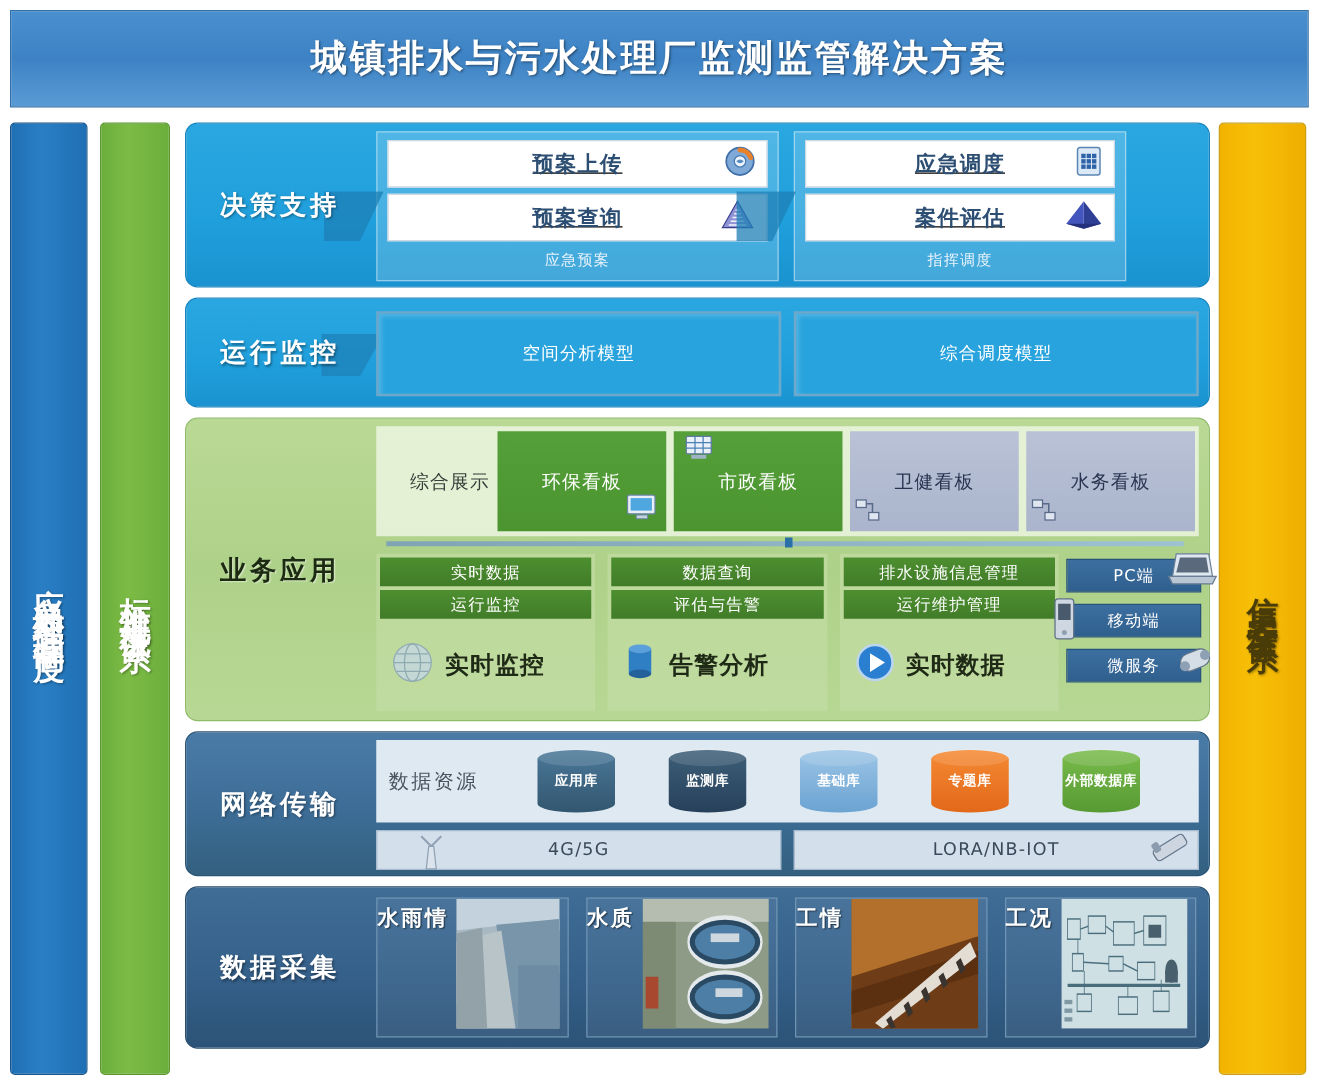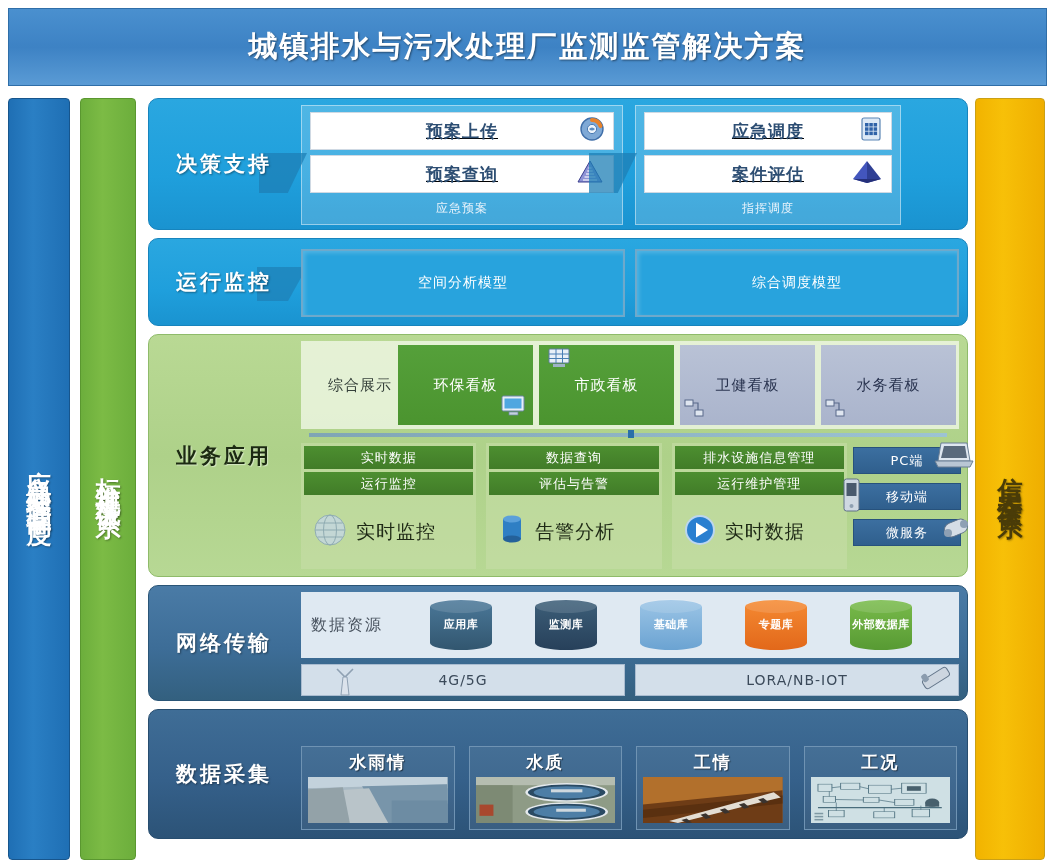--- a/index.html
+++ b/index.html
@@ -122,21 +122,21 @@
     background: linear-gradient(90deg,#7fa5b5,#9dc3d3); }
   .biz-divider::after { content:''; position:absolute; left:50%; top:-3px; width:6px; height:8px; background:#2a6fa8; }
   .biz-cols { position: absolute; left: 152px; top: 108px; right: 120px; height: 126px; display: flex; gap: 10px; }
   .biz-col { flex: 1; background: rgba(200,223,170,.55); padding: 3px; display: flex; flex-direction: column; }
   .biz-chip {
     height: 23px; background: linear-gradient(#4d8f30,#417c28); color: #ffffff;
     display: flex; align-items: center; justify-content: center;
     font-size: 13px; margin-bottom: 3px; letter-spacing: 1px;
   }
   .biz-bottom { flex: 1; display: flex; align-items: center; gap: 6px; padding-left: 6px; position: relative; }
-  .biz-bottom .bl { font-size: 19px; font-weight: normal; color: #1f2a16; letter-spacing: 1px; }
+  .biz-bottom .bl { font-size: 19px; font-weight: bold; color: #1f2a16; letter-spacing: 1px; }
   .devices { position: absolute; right: 6px; top: 112px; width: 108px; }
   .device {
     position: relative; height: 27px; margin-bottom: 9px;
     background: linear-gradient(#3c6fa0,#2f5f8d); border: 1px solid #27527c;
     display: flex; align-items: center; justify-content: center;
     color: #ffffff; font-size: 13px; letter-spacing: 1px;
   }
 
   
   .band-net {
@@ -163,21 +163,21 @@
     font-size: 14px; color: #3b4a5a; letter-spacing: 1px;
   }
 
   
   .band-data {
     height: 130px;
     background: linear-gradient(#3f6d96,#35608a 55%,#2c5377);
     border: 1px solid #274d6f; margin-bottom: 0;
   }
   .dc-cards { position: absolute; left: 152px; top: 8px; right: 10px; bottom: 8px; display: flex; gap: 14px; }
-  .dc-card { flex: 1; display: flex; flex-direction: column; background: rgba(255,255,255,.06); border: 1px solid #6f93b3; margin-top: 28px; }
+  .dc-card { flex: 1; display: flex; flex-direction: row; background: rgba(255,255,255,.06); border: 1px solid #6f93b3; }
   .dc-head {
     height: 30px; display: flex; align-items: center; justify-content: center;
     color: #ffffff; font-size: 17px; font-weight: bold; letter-spacing: 2px;
     text-shadow: 1px 1px 1px rgba(0,0,0,.5);
   }
   .dc-photo { flex: 1; margin: 0 6px 6px 6px; position: relative; overflow: hidden; }
 </style>
 </head>
 <body>
 

